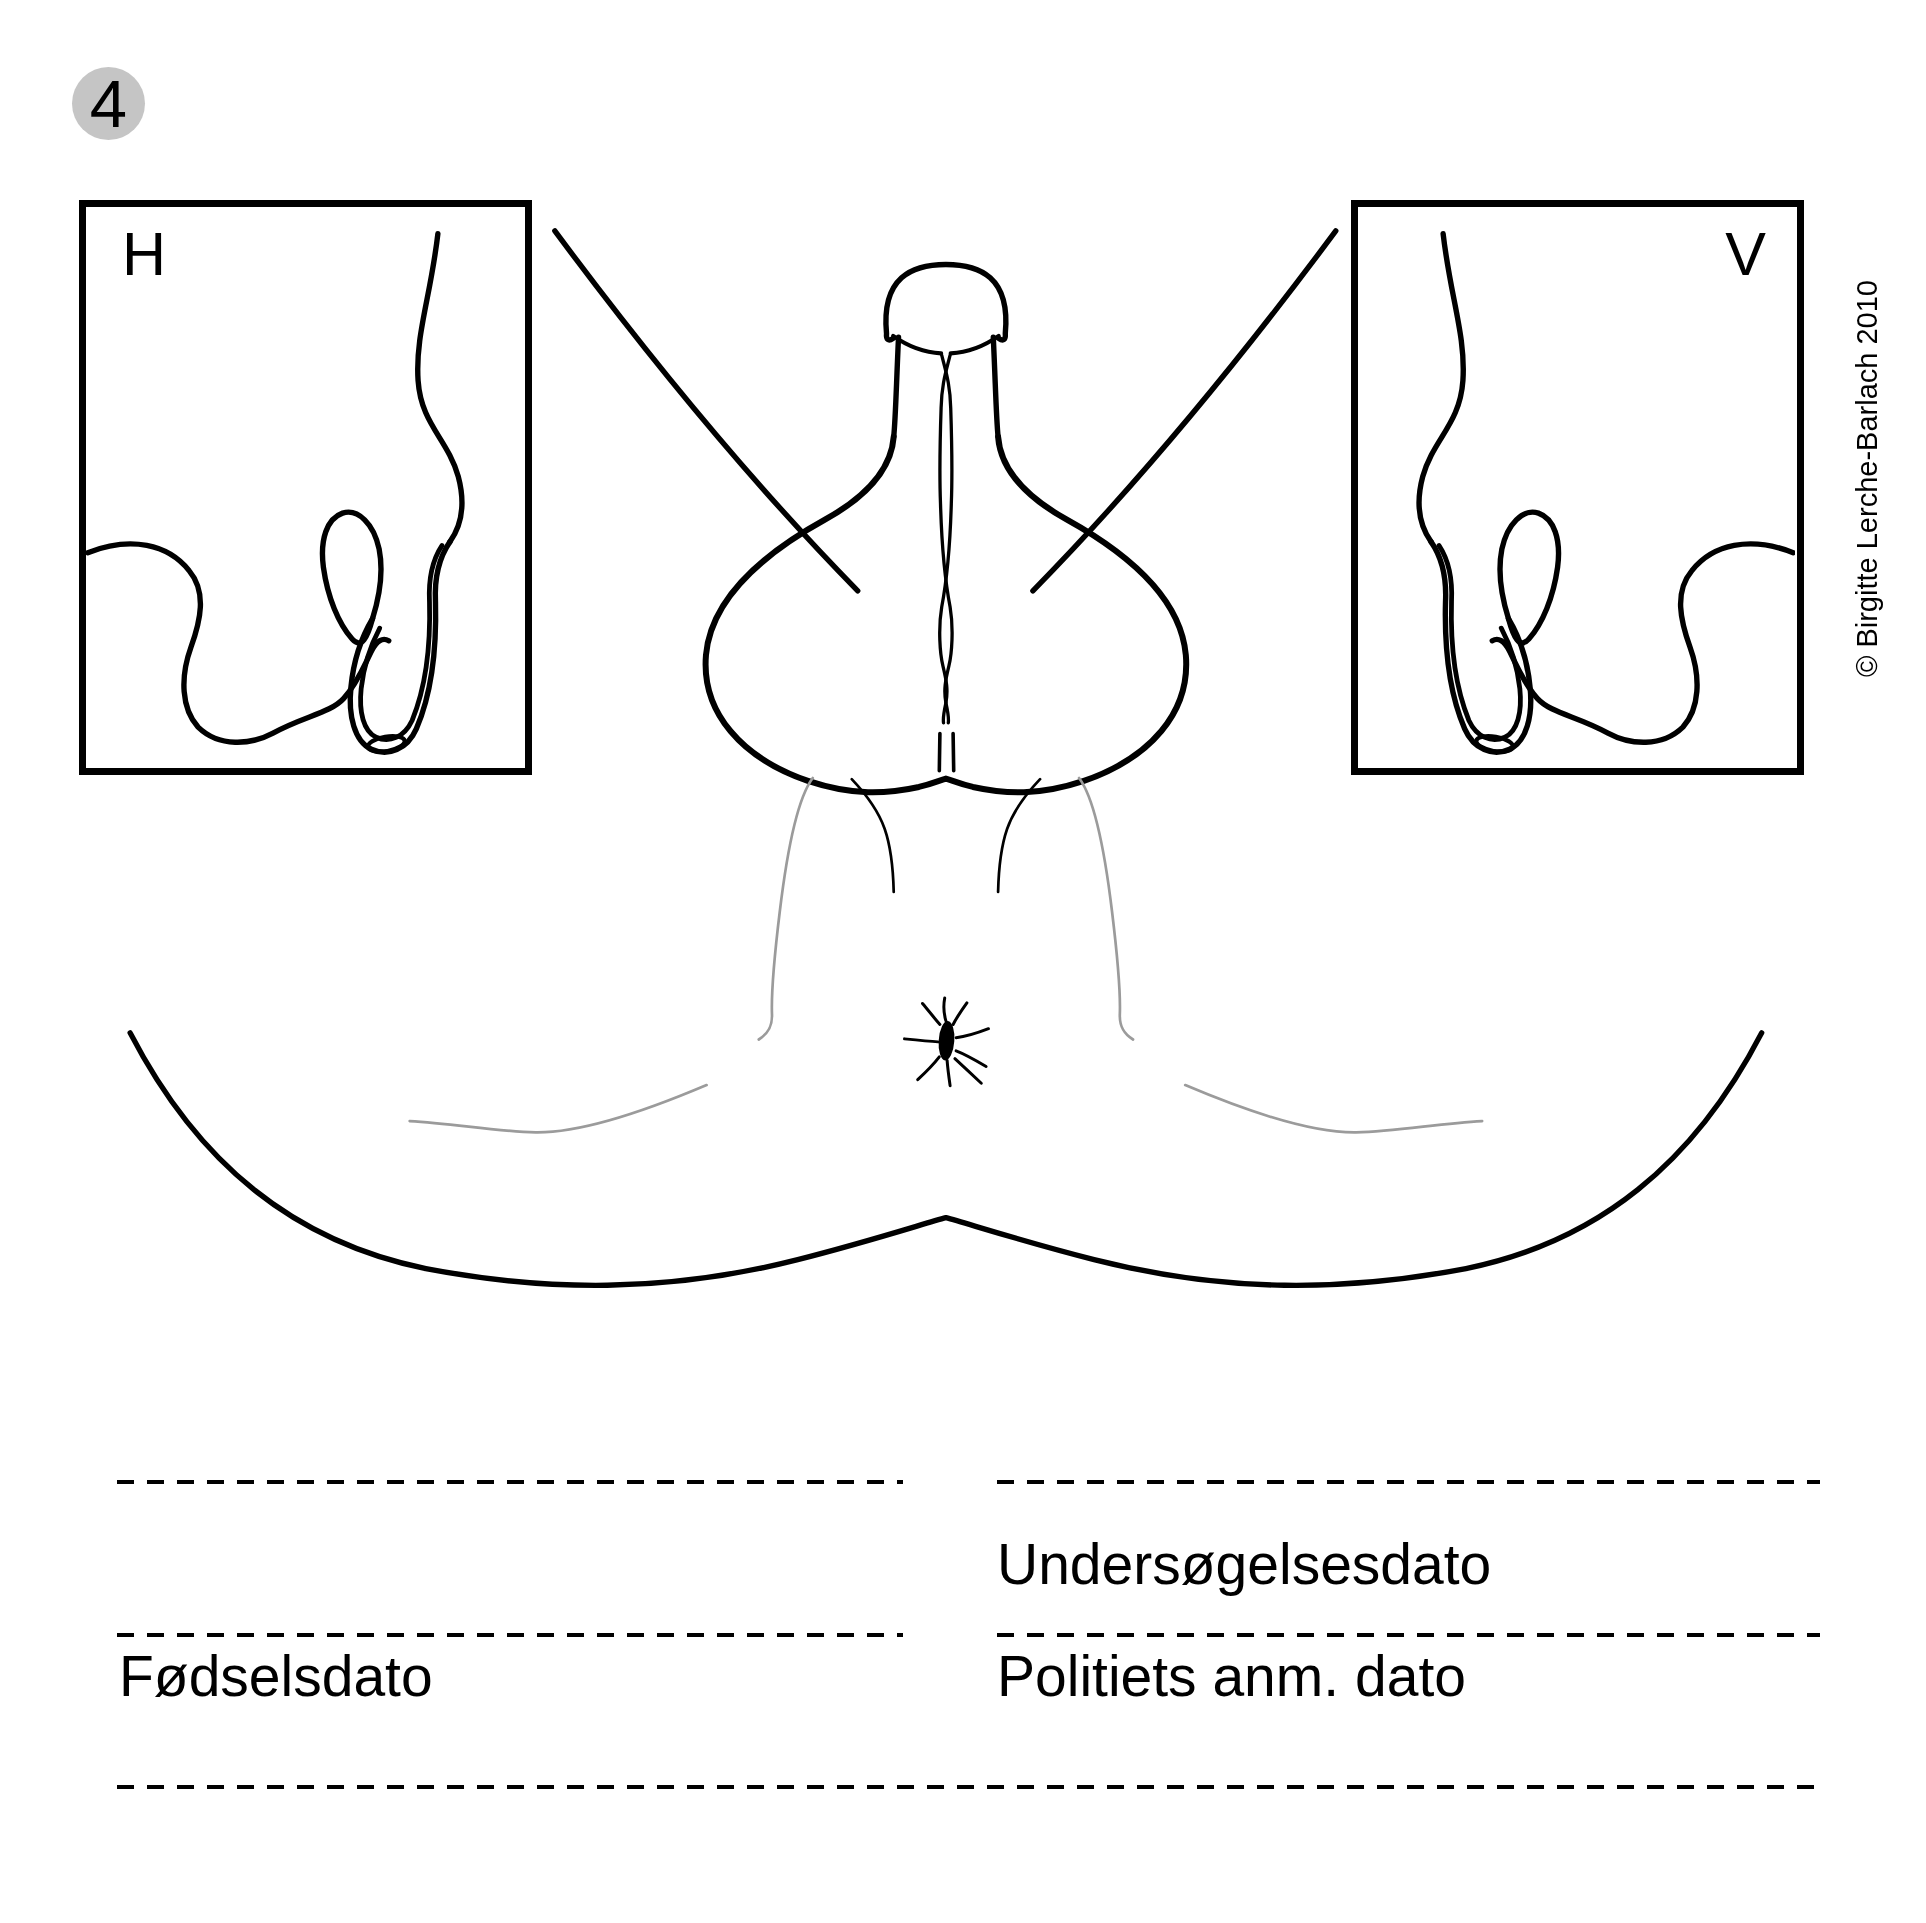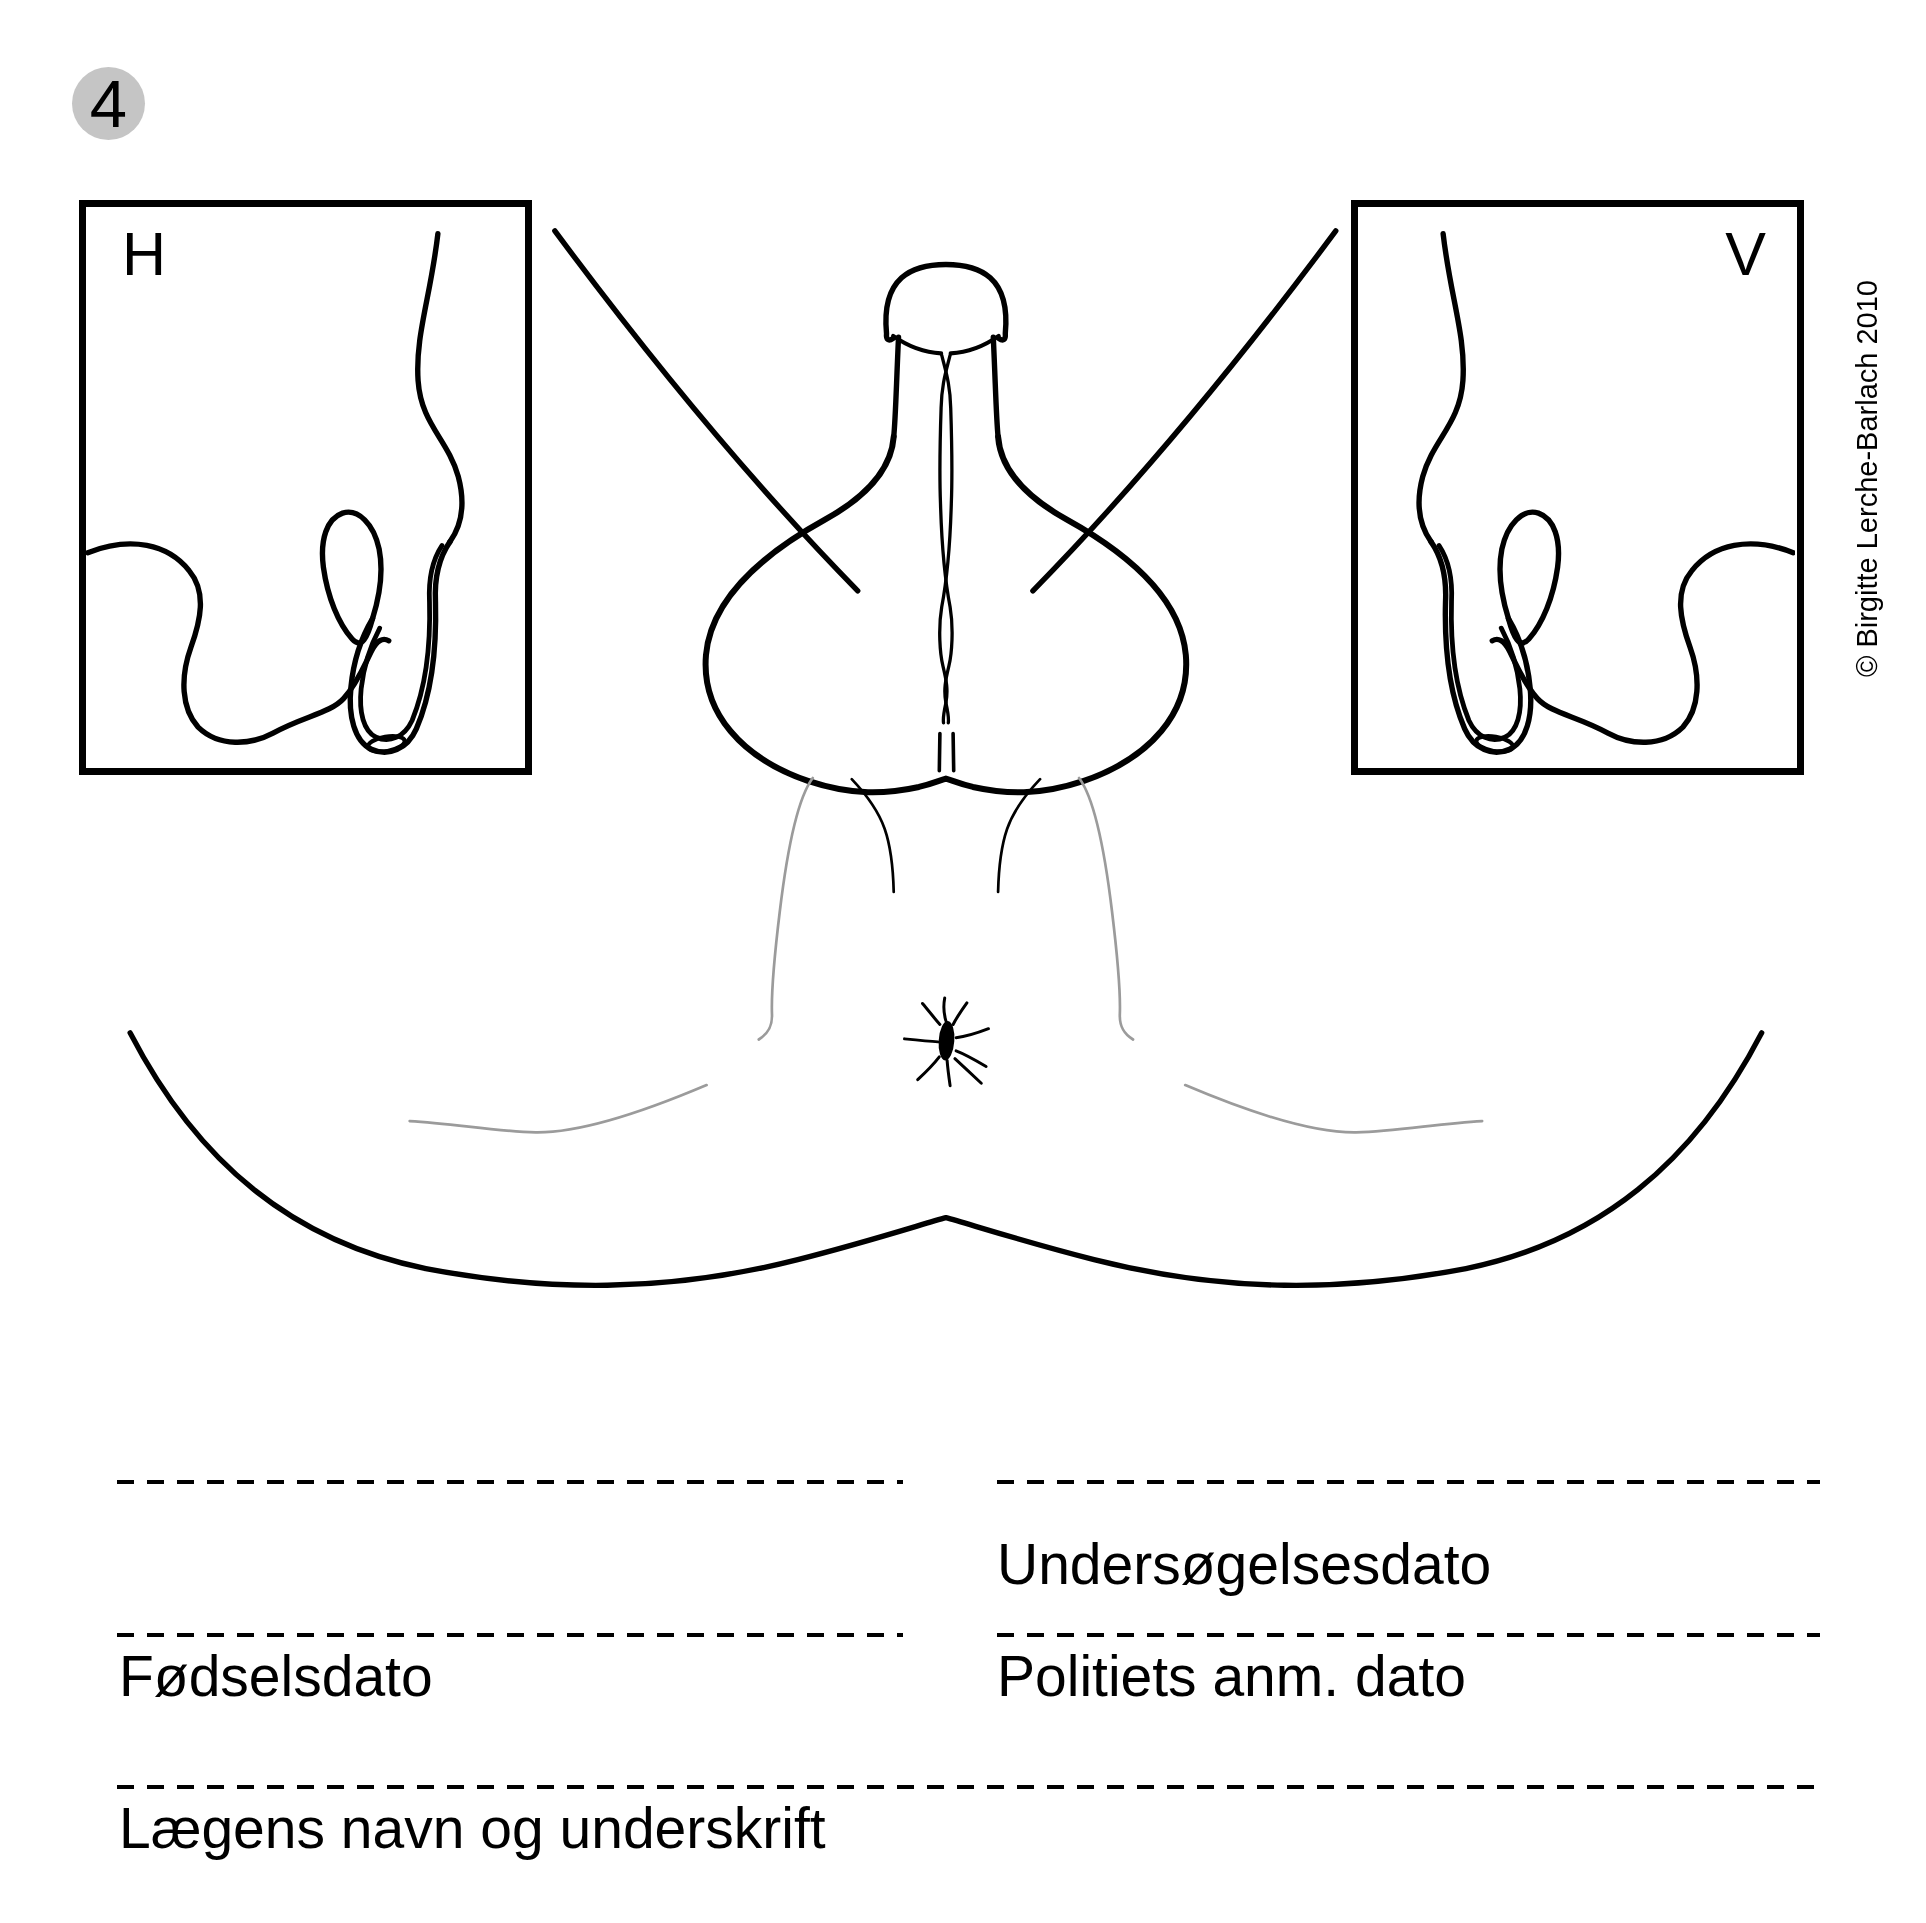--- a/index.html
+++ b/index.html
@@ -160,16 +160,15 @@
 
   <div class="dash r1l"></div>
   <div class="dash r1r"></div>
   <div class="dash r2l"></div>
   <div class="dash r2r"></div>
   <div class="dash r3"></div>
 
   <div class="field-label fl-1r">Undersøgelsesdato</div>
   <div class="field-label fl-2r">Politiets anm. dato</div>
   <div class="field-label fl-2l">Fødselsdato</div>
-  <div class="field-label fl-3">Lægens navn og underskrift</div>
 
 </div>
 
 
 </body></html>

